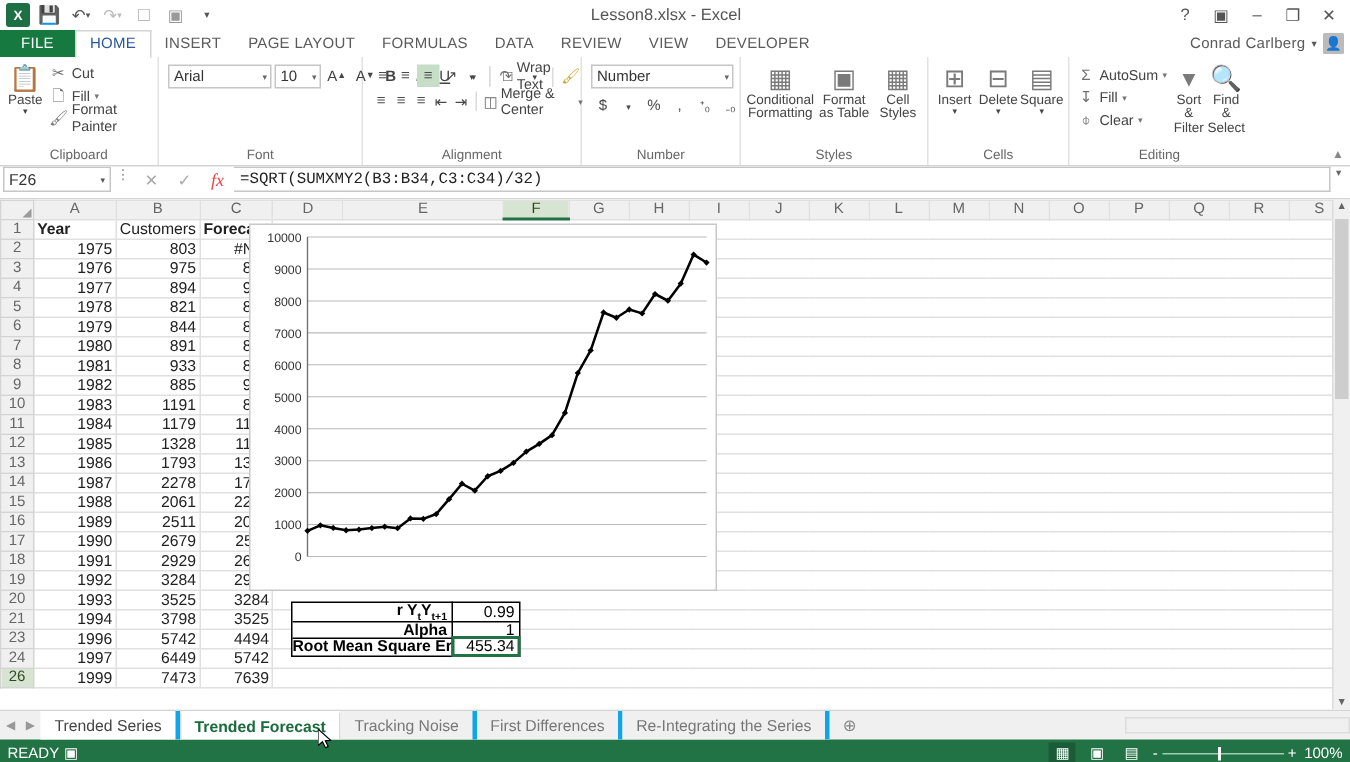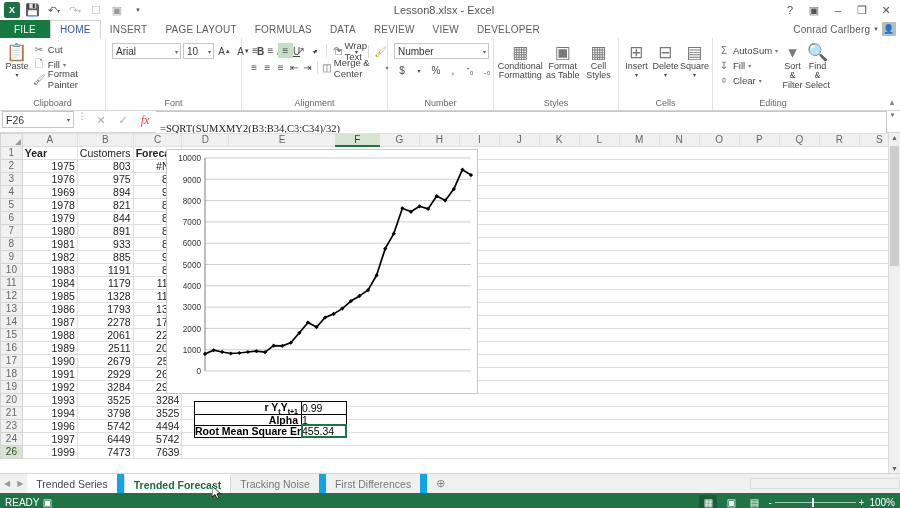--- a/index.html
+++ b/index.html
@@ -64,23 +64,23 @@
   
   .fbar{ height:22px; display:flex; background:#fff; border-bottom:1px solid #d4d4d4;
          padding:0 2px; gap:0;}
   .namebox{ width:72px; height:17px; border:1px solid #c6c6c6; display:flex; align-items:center;
             padding:0 3px; font-size:10.5px; background:#fff; color:#333;}
   .namebox .ar{ margin-left:auto; font-size:6px; color:#555;}
   .fb-dots{ width:16px; text-align:center; color:#888; font-size:9px;}
   .fb-ico{ width:22px;height:18px;display:flex;align-items:center;justify-content:center;
            font-size:11px; color:#aaa;}
   .fb-ico.fx{ color:#ef4444; font-style:italic; font-family:"Liberation Serif",serif; font-size:12px;}
-  .finput{ flex:1; height:35px; border:1px solid #c6c6c6; border-left:none; background:#fff;
+  .finput{ flex:1; height:17px; border:1px solid #c6c6c6; border-left:none; background:#fff;
            display:flex; align-items:center; padding:0 4px; font-size:10.5px; color:#222;
-           font-family:Liberation Serif, serif;}
+           font-family:Liberation Mono, monospace;}
   .fb-scroll{ width:11px; text-align:center; font-size:7px; color:#666;}
   
   .gridwrap{ position:relative; height:340px; background:#fff; overflow:hidden;}
   table.grid{ border-collapse:collapse; table-layout:fixed; font-size:10.5px; color:#222;}
   table.grid td, table.grid th{ border:1px solid #e0e0e0; height:11.3px; padding:0 2px;
          overflow:hidden; white-space:nowrap; font-weight:normal;}
   .colhdr th{ background:#f0f0f0; color:#666; text-align:center; font-size:10px; height:13px;
               border:1px solid #d4d4d4; border-top:none;}
   .colhdr th.sel{ background:#d6e4d1; color:#2b4a22; border-bottom:2px solid #217346;}
   .rowhdr{ background:#f0f0f0; color:#666; text-align:center; font-size:10px;
@@ -99,29 +99,29 @@
   
   .chartobj{ position:absolute; left:166px; top:16px; width:312px; height:245px;
              background:#fff; border:1px solid #c8c8c8;}
   .chartobj svg{ display:block; }
   
   .statbox{ position:absolute; left:194px; top:268px; width:153px; border:1px solid #000;
             background:#fff; font-size:10.5px;}
   .statrow{ display:flex; height:11.5px; align-items:center;}
   .statrow .lbl{ flex:1; text-align:right; padding-right:3px; font-weight:bold; color:#000;
                  border-right:1px solid #000; white-space:nowrap; overflow:hidden;}
-  .statrow .val{ width:44px; padding-right:3px; color:#000;}
+  .statrow .val{ width:44px; text-align:right; padding-right:3px; color:#000;}
   .statrow.sel .val{ outline:2px solid #217346; outline-offset:-1px;}
   .statrow + .statrow{ border-top:1px solid #000;}
   sub{ font-size:7px; }
   
   .tabbar{ height:20px; display:flex; align-items:stretch; background:#f0f0f0;
            border-top:1px solid #d4d4d4; font-size:10.5px;}
   .navarrows{ display:flex; align-items:center; padding:0 4px; gap:7px; color:#999; font-size:8px;}
-  .stab{ display:flex; align-items:center; padding:0 9px; color:#777; border-right:7px solid #0ea5e9;
+  .stab{ display:flex; align-items:center; padding:0 9px; color:#777; border-right:3px solid #0ea5e9;
          background:#f0f0f0; white-space:nowrap;}
   .stab.active{ background:#fff; color:#1a6b3c; font-weight:bold; border-top:2px solid #fff;
                 border-right:1px solid #d8d8d8; border-left:1px solid #d8d8d8;}
   .stab.prev{ background:#fff; color:#444; }
   .addtab{ display:flex; align-items:center; padding:0 9px; color:#888; font-size:11px;}
   .hscroll{ margin-left:auto; display:flex; align-items:center; width:150px; }
   .hs-track{ flex:1; height:11px; background:#f0f0f0; border:1px solid #dcdcdc; }
   
   .statusbar{ height:18px; background:#217346; display:flex; align-items:center; color:#fff;
               font-size:10px; padding:0 5px;}
@@ -419,21 +419,21 @@
         </tr>
         <tr>
           <td class="rowhdr">3</td>
           <td class="num">1976</td>
           <td class="num">975</td>
           <td class="num">803</td>
           <td colspan="16"></td>
         </tr>
         <tr>
           <td class="rowhdr">4</td>
-          <td class="num">1969</td>
+          <td class="num">1977</td>
           <td class="num">894</td>
           <td class="num">975</td>
           <td colspan="16"></td>
         </tr>
         <tr>
           <td class="rowhdr">5</td>
           <td class="num">1978</td>
           <td class="num">821</td>
           <td class="num">894</td>
           <td colspan="16"></td>
@@ -660,20 +660,21 @@
 
 <div class="tabbar">
   <div class="navarrows">
     <span>◀</span>
     <span>▶</span>
   </div>
   <div class="stab prev">Trended Series</div>
   <div class="stab active">Trended Forecast</div>
   <div class="stab">Tracking Noise</div>
   <div class="stab">First Differences</div>
+  <div class="stab">Re-Integrating the Series</div>
   <div class="addtab">⊕</div>
   <div class="hscroll">
     <div class="hs-track"></div>
   </div>
 </div>
 
 <div class="statusbar">
   <span>READY</span>
   <span class="sb-ico">▣</span>
   <div class="sb-right">

